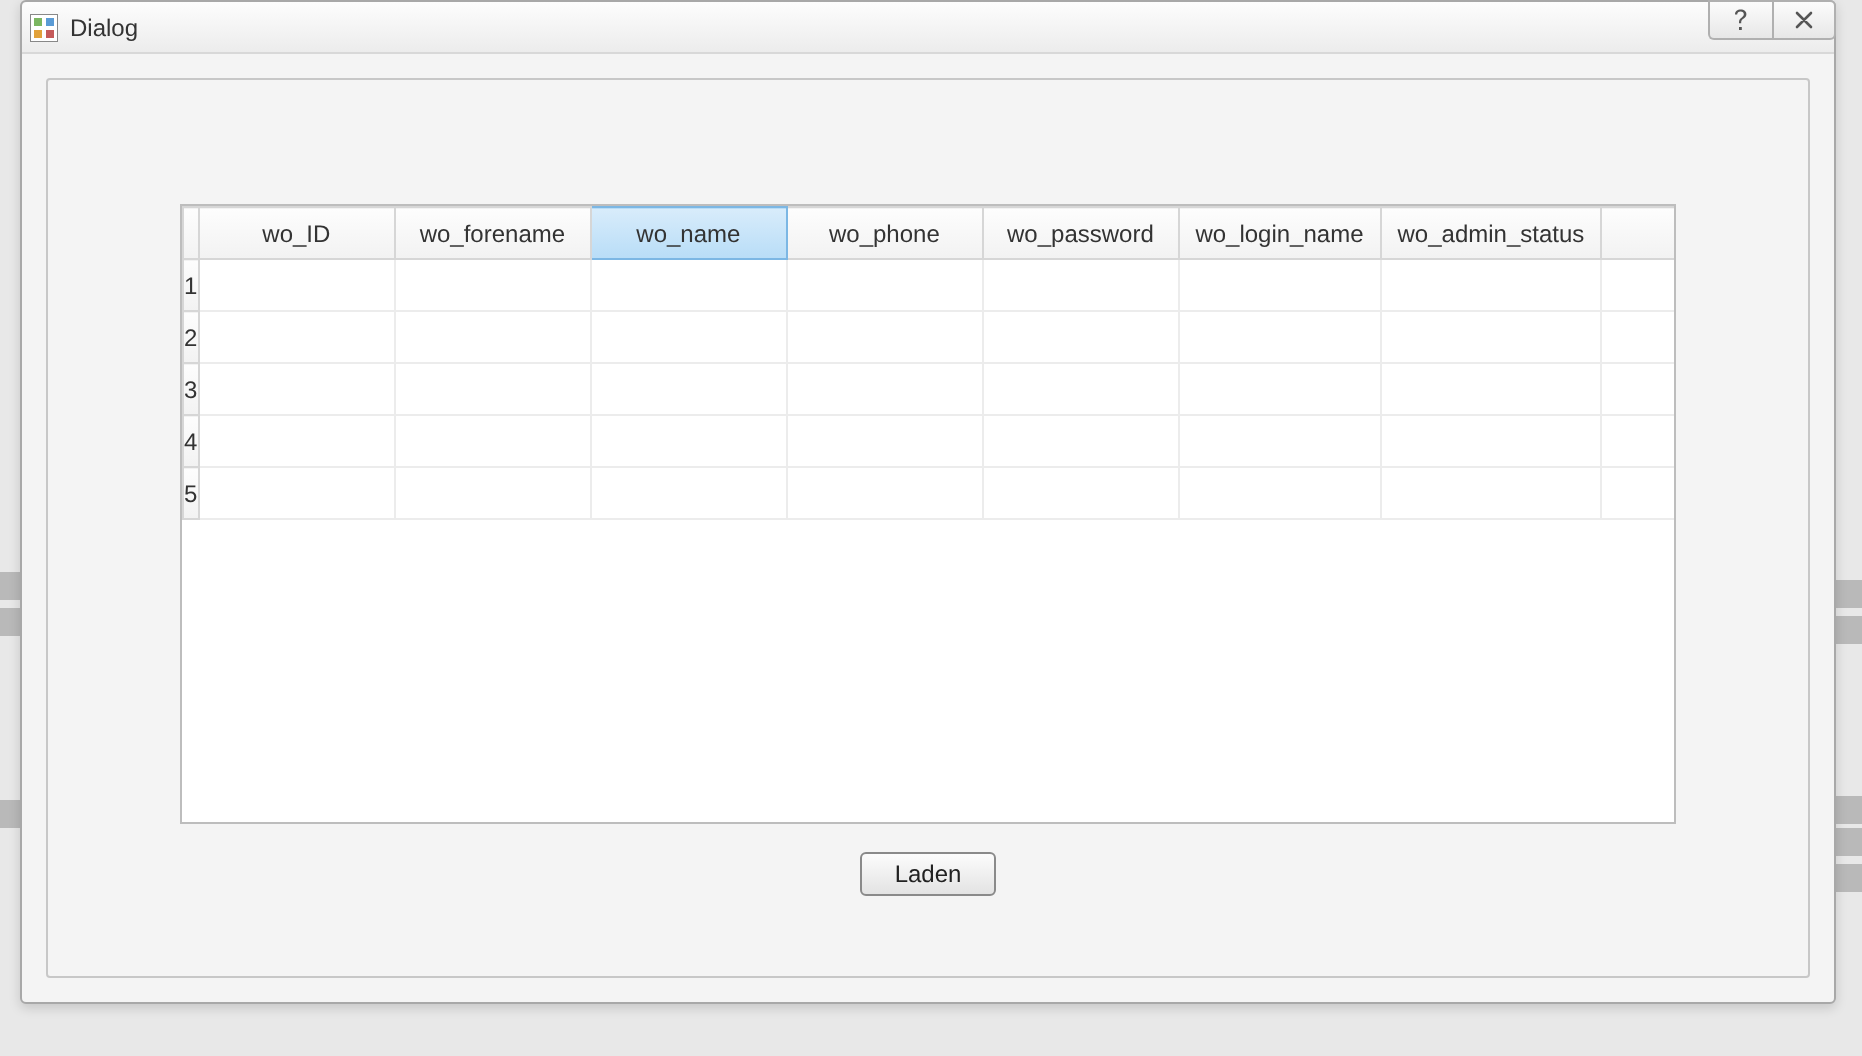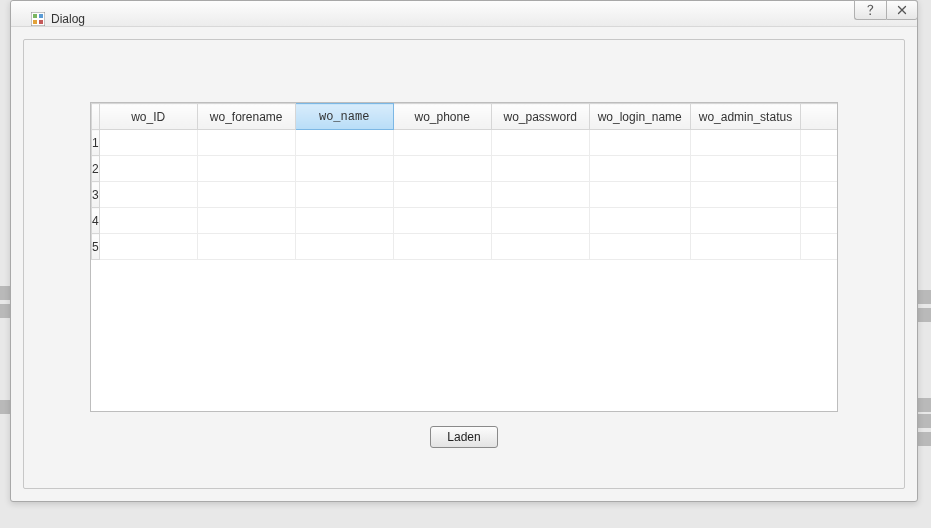--- a/index.html
+++ b/index.html
@@ -29,22 +29,22 @@
     width: 908px;
     height: 502px;
     background: #f4f4f4;
     border: 1px solid #a8a8a8;
     border-radius: 3px;
     box-shadow: 0 2px 6px rgba(0,0,0,0.15);
   }
   .titlebar {
     height: 26px;
     display: flex;
-    align-items: flex-end;
-    padding: 0 20px;
+    align-items: center;
+    padding: 0 4px;
     background: linear-gradient(#fdfdfd, #ececec);
     border-bottom: 1px solid #d8d8d8;
     border-radius: 3px 3px 0 0;
     position: relative;
   }
   .titlebar .app-icon {
     width: 14px;
     height: 14px;
     margin-right: 6px;
     display: flex;
@@ -116,21 +116,20 @@
     background: linear-gradient(#fdfdfd, #f2f2f2);
     border-color: #d6d6d6;
   }
   th.corner, th.rowhdr {
     width: 20px;
     background: linear-gradient(#fdfdfd, #f2f2f2);
   }
   th.selected {
     background: linear-gradient(#d8ecfb, #b8ddf7);
     border: 1px solid #7cb7e4;
-    font-family: Liberation Mono, monospace;
   }
   th.col {
     min-width: 98px;
     padding: 0 8px;
   }
   td {
     border-color: #ececec;
     background: #fff;
   }
   .btn-row {

